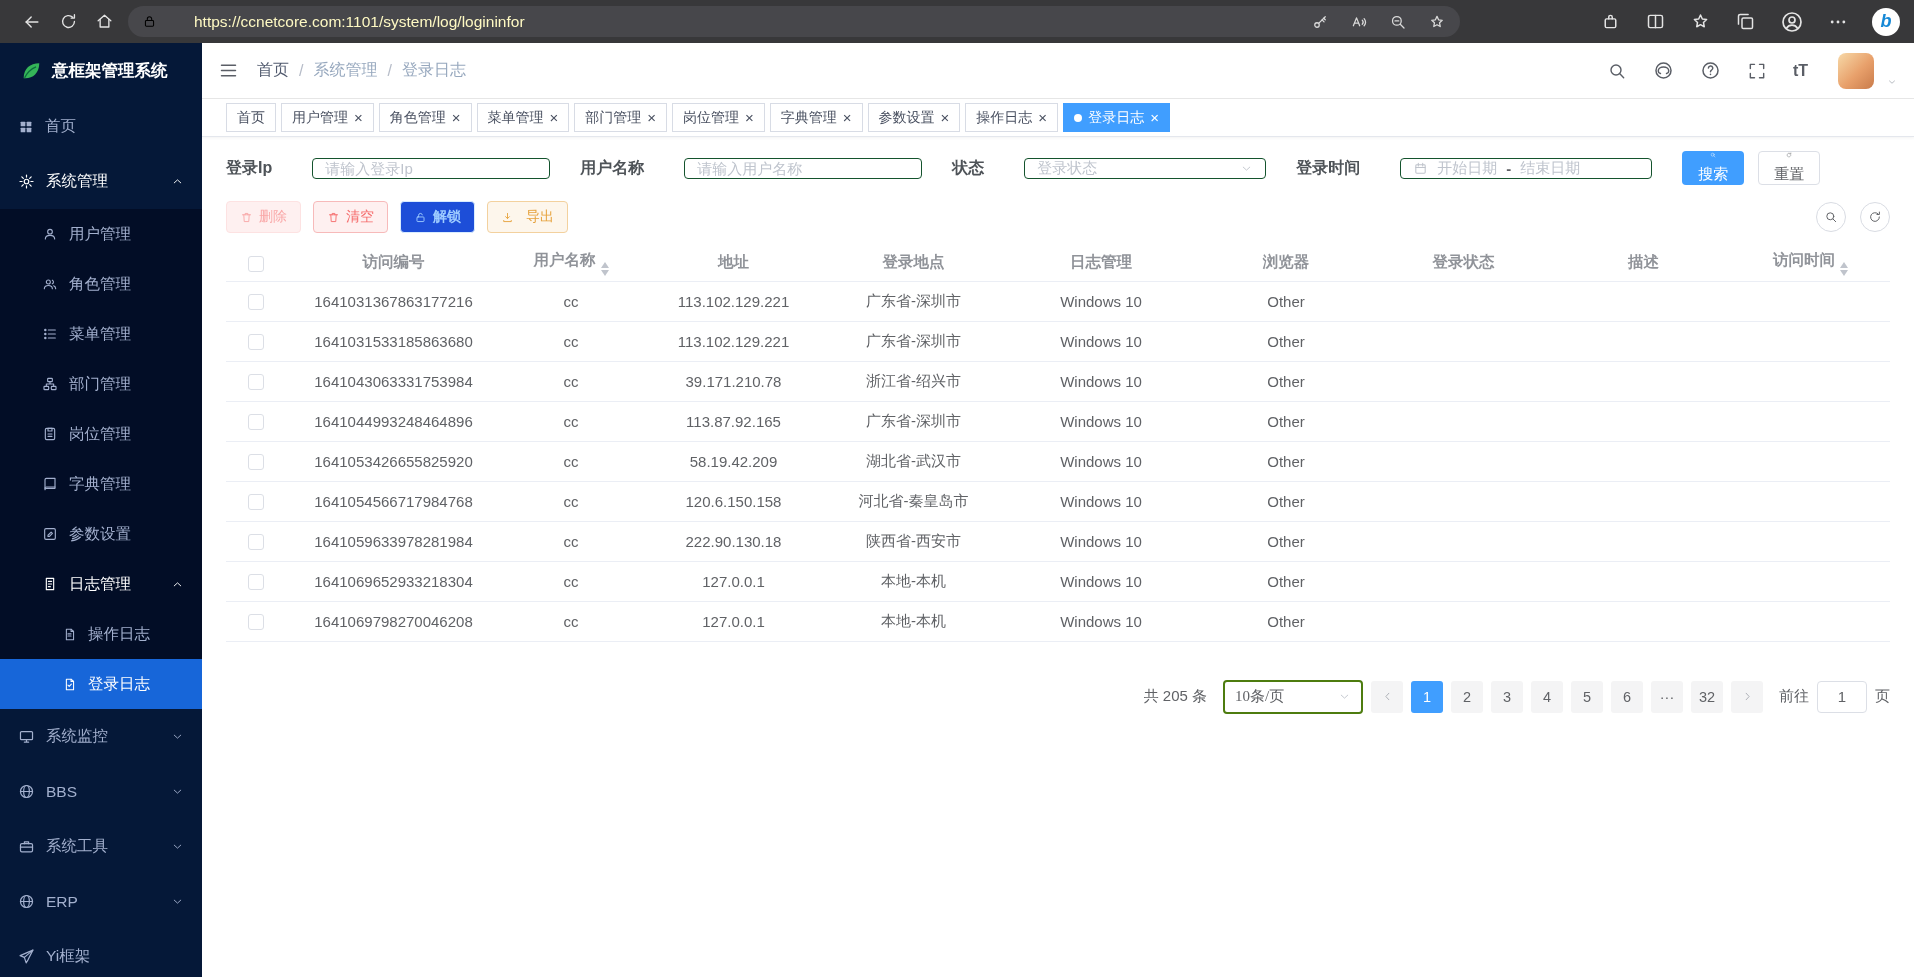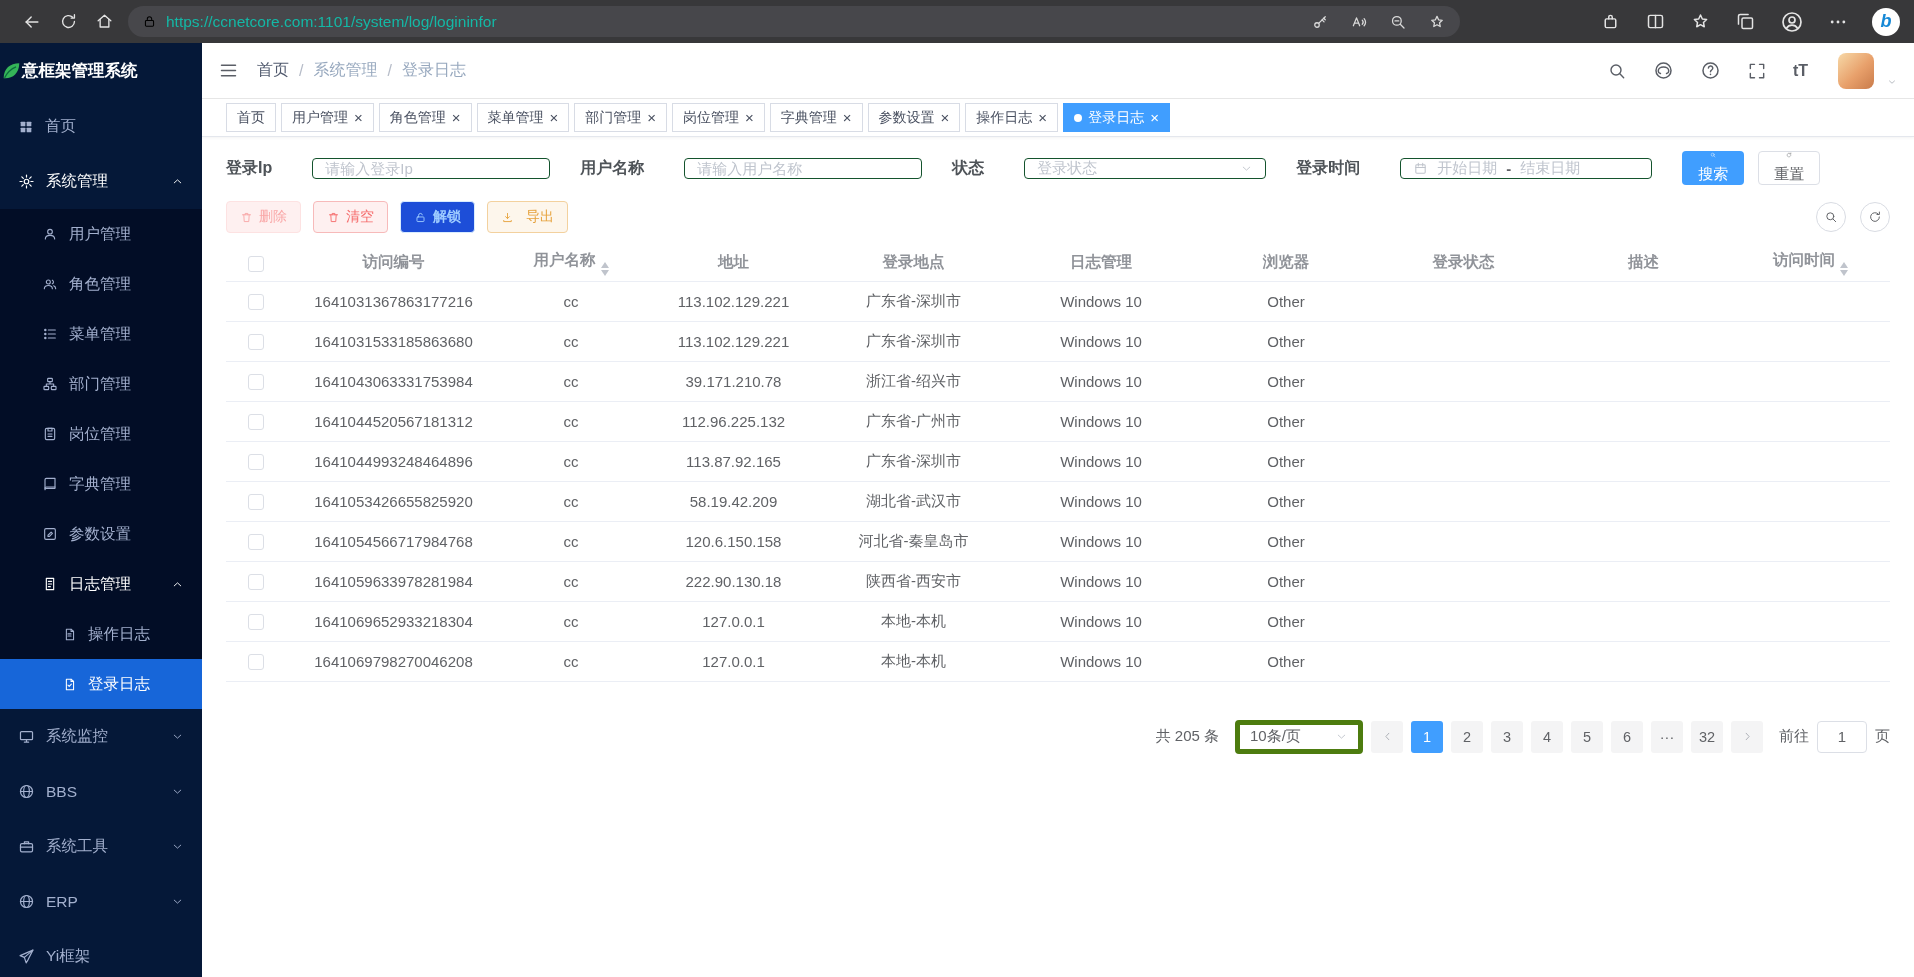--- a/index.html
+++ b/index.html
@@ -6,32 +6,32 @@
   html,body { width:1914px; height:977px; overflow:hidden; background:#fff;
     font-family:"Liberation Sans","DejaVu Sans",sans-serif; }
 
   svg.ic { stroke:currentColor; fill:none; stroke-width:1.7; stroke-linecap:round; stroke-linejoin:round; display:block; }
   svg.fic { fill:currentColor; stroke:none; display:block; }
 
   
   .browser-bar { height:43px; background:#38383a; display:flex; align-items:center; padding:0 14px; }
   .bb-btn { width:36px; height:34px; border-radius:6px; display:flex; align-items:center; justify-content:center; color:#e4e4e4; cursor:pointer; flex-shrink:0; }
   .url-pill { width:1332px; height:31px; background:#47474b; border-radius:16px; display:flex; align-items:center; padding:0 14px; margin-left:6px; gap:9px; flex-shrink:0; }
-  .url-text { font-size:15.5px; color:#14b8a6; flex:1; white-space:nowrap; overflow:hidden; }
+  .url-text { font-size:15.5px; color:#fef9c3; flex:1; white-space:nowrap; overflow:hidden;margin-left:28px; }
   .pill-icons { display:flex; align-items:center; gap:21px; color:#dadada; }
   .bb-right { margin-left:auto; display:flex; align-items:center; gap:24px; color:#e4e4e4; }
   .bing { width:28px; height:28px; border-radius:50%; background:#fff; display:flex; align-items:center; justify-content:center; cursor:pointer; }
   .bing-b { font-weight:bold; font-style:italic; font-size:18px; color:#1588d6; }
 
   
   .app { display:flex; height:934px; }
 
   
   .sidebar { width:202px; background:#051838; color:#a3b0ce; flex-shrink:0; overflow:hidden; }
-  .logo { height:56px; display:flex; align-items:center; color:#fff; font-size:16.5px; font-weight:bold; white-space:nowrap; }
+  .logo { height:56px; display:flex; align-items:center; gap:10px; padding-left:20px; color:#fff; font-size:16.5px; font-weight:bold; white-space:nowrap; }
   .mi { display:flex; align-items:center; gap:11px; padding:0 18px; font-size:15.5px; cursor:pointer; white-space:nowrap; }
   .mi.root { height:55px; }
   .mi.sub  { height:50px; padding-left:42px; background:#020d26; }
   .mi.sub2 { height:50px; padding-left:62px; background:#020d26; }
   .mi .chev { margin-left:auto; }
   .mi.white { color:#fff; }
   .mi.active { background:#1766d9; color:#fff; }
   .mic { flex-shrink:0; }
 
   
@@ -93,21 +93,21 @@
   td { height:40px; font-size:15px; color:#606266; border-bottom:1px solid #ebeef5; text-align:center; white-space:nowrap; overflow:hidden; text-overflow:ellipsis; }
   .cb { display:inline-block; width:16px; height:16px; border:1px solid #dcdfe6; border-radius:3px; background:#fff; vertical-align:middle; cursor:pointer; }
   .sort { display:inline-flex; flex-direction:column; margin-left:5px; vertical-align:-3px; cursor:pointer; }
   .sort i { width:0; height:0; display:block; border-left:4.5px solid transparent; border-right:4.5px solid transparent; }
   .sort .u { border-bottom:6px solid #c0c4cc; margin-bottom:2.5px; }
   .sort .d { border-top:6px solid #c0c4cc; }
 
   
   .pagination { margin-top:38px; display:flex; align-items:center; justify-content:flex-end; gap:8px; font-size:15px; color:#606266; }
   .ptotal { margin-right:8px; }
-  .psize { width:128px; height:34px; border:5px solid #4d7c0f; border-radius:4px; display:flex; align-items:center; justify-content:space-between; padding:0 10px; cursor:pointer; }
+  .psize { width:140px; height:34px; border:2px solid #4d7c0f; border-radius:4px; display:flex; align-items:center; justify-content:space-between; padding:0 10px; cursor:pointer;font-family:Liberation Serif, serif; }
   .psize .sel-chev { color:#c0c4cc; }
   .pages { display:inline-flex; gap:8px; }
   .pbtn { min-width:32px; height:32px; padding:0 5px; border:none; border-radius:3px; background:#f4f4f5; color:#606266; font-size:14.5px; display:inline-flex; align-items:center; justify-content:center; cursor:pointer; font-family:inherit; }
   .pbtn.active { background:#409eff; color:#fff; }
   .pbtn.nav { color:#a8abb2; }
   .goto-label { margin-left:8px; }
   .goto-input { width:50px; height:32px; border:1px solid #dcdfe6; border-radius:4px; text-align:center; font-size:15px; color:#606266; outline:none; font-family:inherit; }
 </style>
 </head>
 <body>
@@ -611,32 +611,20 @@
                 <td>39.171.210.78</td>
                 <td>浙江省-绍兴市</td>
                 <td>Windows 10</td>
                 <td>Other</td>
                 <td></td>
                 <td></td>
                 <td></td>
               </tr>
               <tr>
                 <td><span class="cb"></span></td>
-                <td>1641044520567181312</td>
-                <td>cc</td>
-                <td>112.96.225.132</td>
-                <td>广东省-广州市</td>
-                <td>Windows 10</td>
-                <td>Other</td>
-                <td></td>
-                <td></td>
-                <td></td>
-              </tr>
-              <tr>
-                <td><span class="cb"></span></td>
                 <td>1641044993248464896</td>
                 <td>cc</td>
                 <td>113.87.92.165</td>
                 <td>广东省-深圳市</td>
                 <td>Windows 10</td>
                 <td>Other</td>
                 <td></td>
                 <td></td>
                 <td></td>
               </tr>

